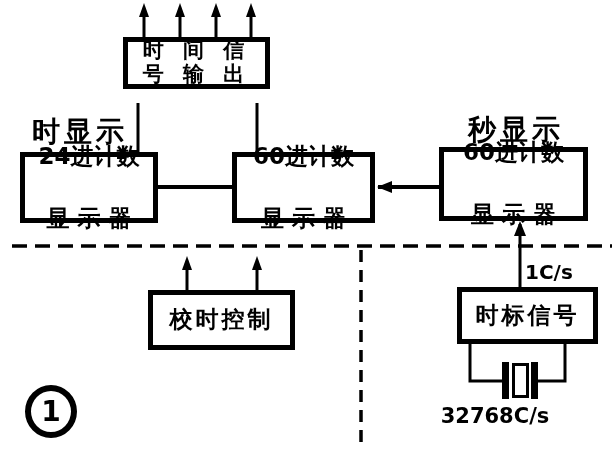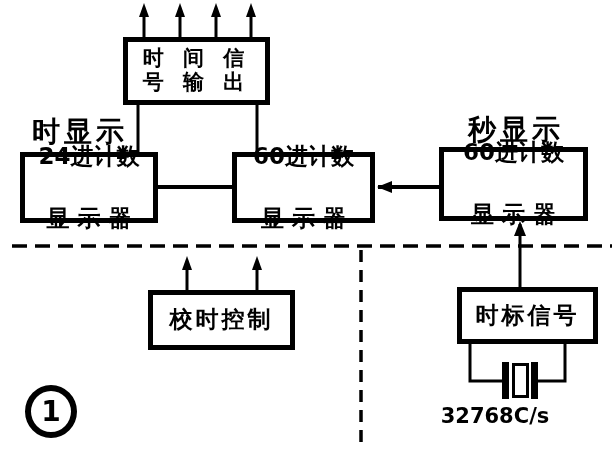--- a/index.html
+++ b/index.html
@@ -96,21 +96,21 @@
 
     <g stroke-width="3" fill="none">
       <polyline points="470,344 470,381 502,381"></polyline>
       <polyline points="565,344 565,381 538,381"></polyline>
       <rect x="502" y="362" width="7" height="37" fill="#000" stroke="none"></rect>
       <rect x="531" y="362" width="7" height="37" fill="#000" stroke="none"></rect>
       <rect x="513.5" y="364.5" width="14" height="32" fill="#fff" stroke="#000" stroke-width="3"></rect>
     </g>
   </svg>
 
-  <div class="box fs-topbox" style="left:123px;top:37px;width:147px;height:68px;">
+  <div class="box fs-topbox" style="left:123px;top:37px;width:147px;height:52px;">
     <span class="ln">时 间 信</span>
     <span class="ln">号 输 出</span>
   </div>
 
   <div class="caption" style="left:32px;top:113px;">时显示</div>
   <div class="caption" style="left:468px;top:111px;">秒显示</div>
 
   <div class="box fs-counter" style="left:20px;top:152px;width:138px;height:71px;">
     <span class="ln">24进计数</span>
     <span class="ln">显 示 器</span>
@@ -127,19 +127,20 @@
   </div>
 
   <div class="box fs-single" style="left:148px;top:290px;width:147px;height:60px;">
     <span class="ln">校时控制</span>
   </div>
 
   <div class="box fs-single" style="left:457px;top:287px;width:141px;height:57px;">
     <span class="ln">时标信号</span>
   </div>
 
+  <div class="annot" style="left:525px;top:260px;font-size:20px;">1C/s</div>
   <div class="annot" style="left:439px;top:404px;width:112px;text-align:center;font-size:21px;">32768C/s</div>
 
   <div class="fig-badge">
     <span>1</span>
   </div>
 
 </div>
 
 </body></html>

